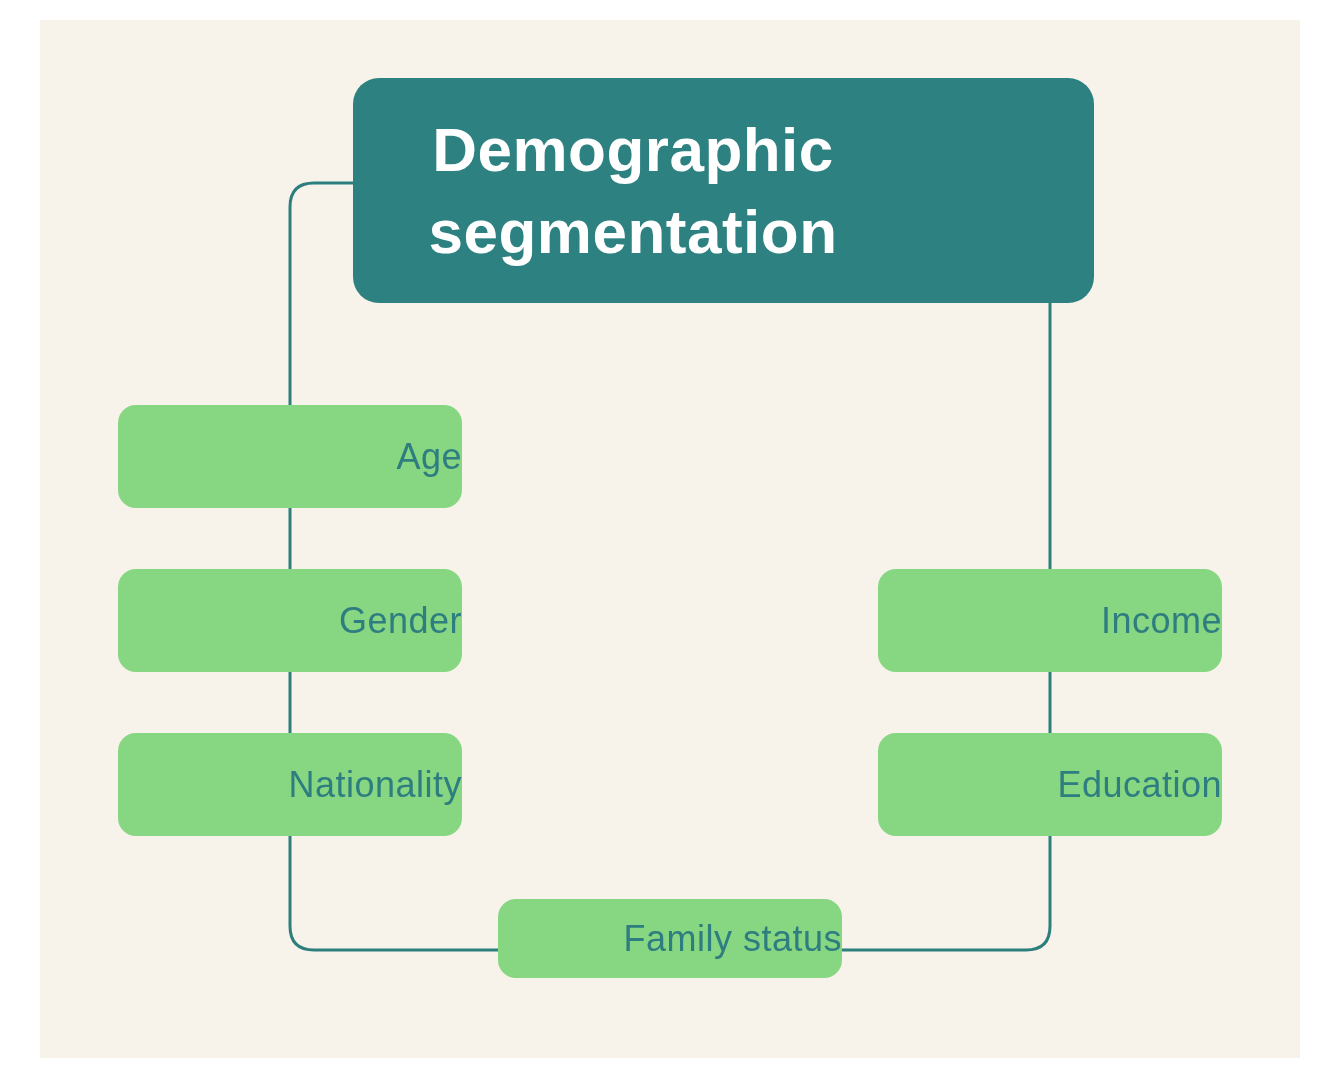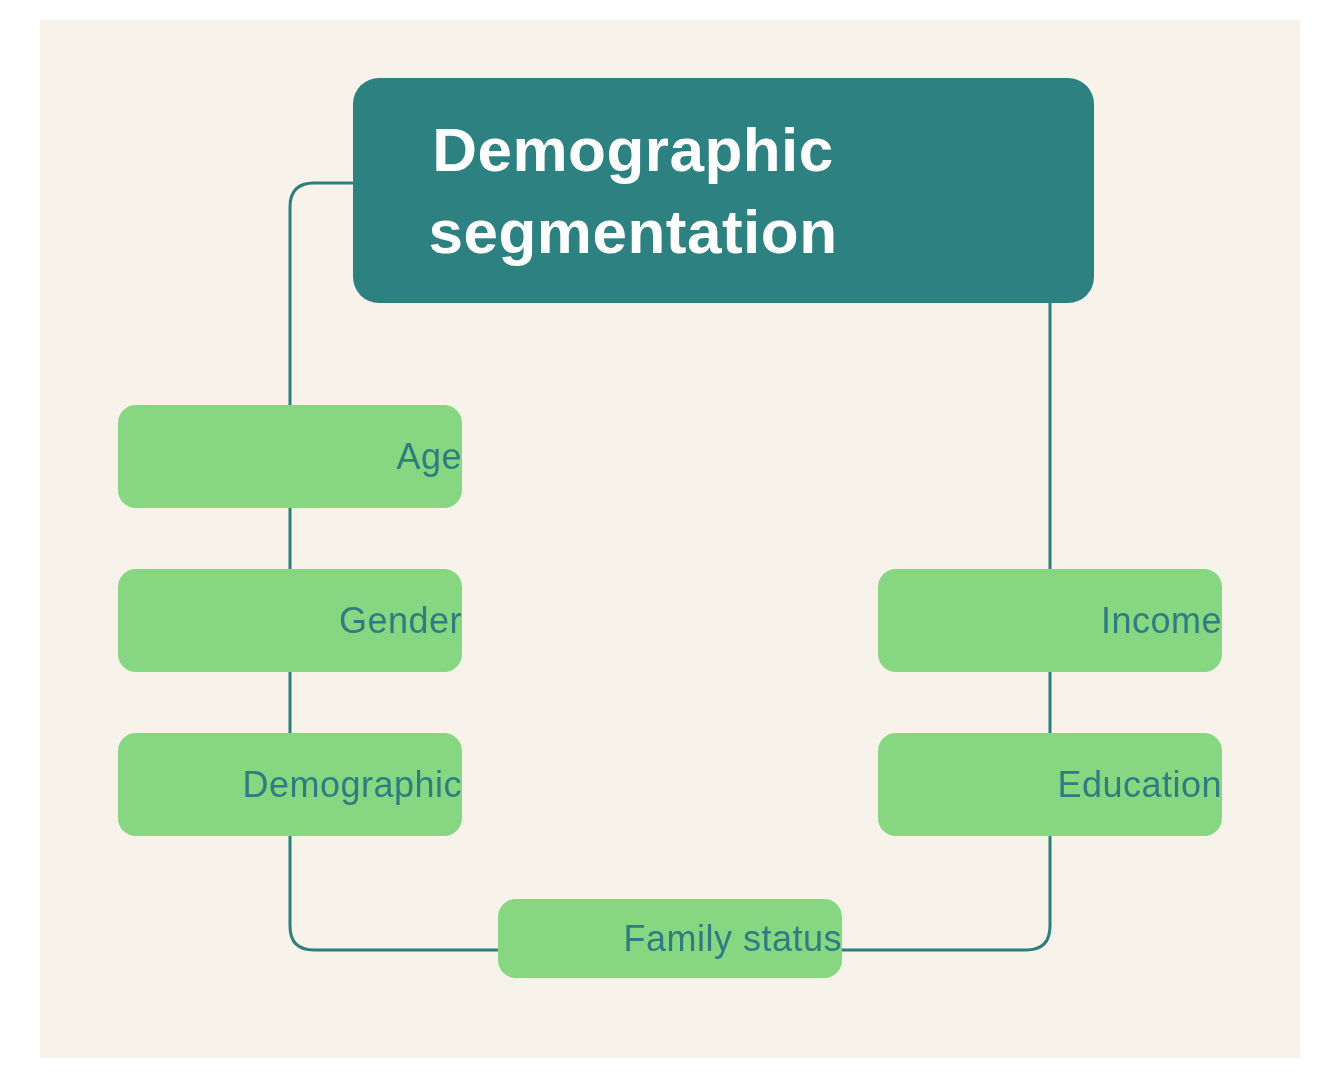--- a/index.html
+++ b/index.html
@@ -101,21 +101,21 @@
     <div class="title-text">Demographic segmentation</div>
   </div>
 
   <div class="node node-age">
     <span class="node-label">Age</span>
   </div>
   <div class="node node-income">
     <span class="node-label">Gender</span>
   </div>
   <div class="node node-occupation">
-    <span class="node-label">Demographic</span>
+    <span class="node-label">Nationality</span>
   </div>
 
   <div class="node node-gender">
     <span class="node-label">Income</span>
   </div>
   <div class="node node-education">
     <span class="node-label">Education</span>
   </div>
 
   <div class="node node-family-status">

